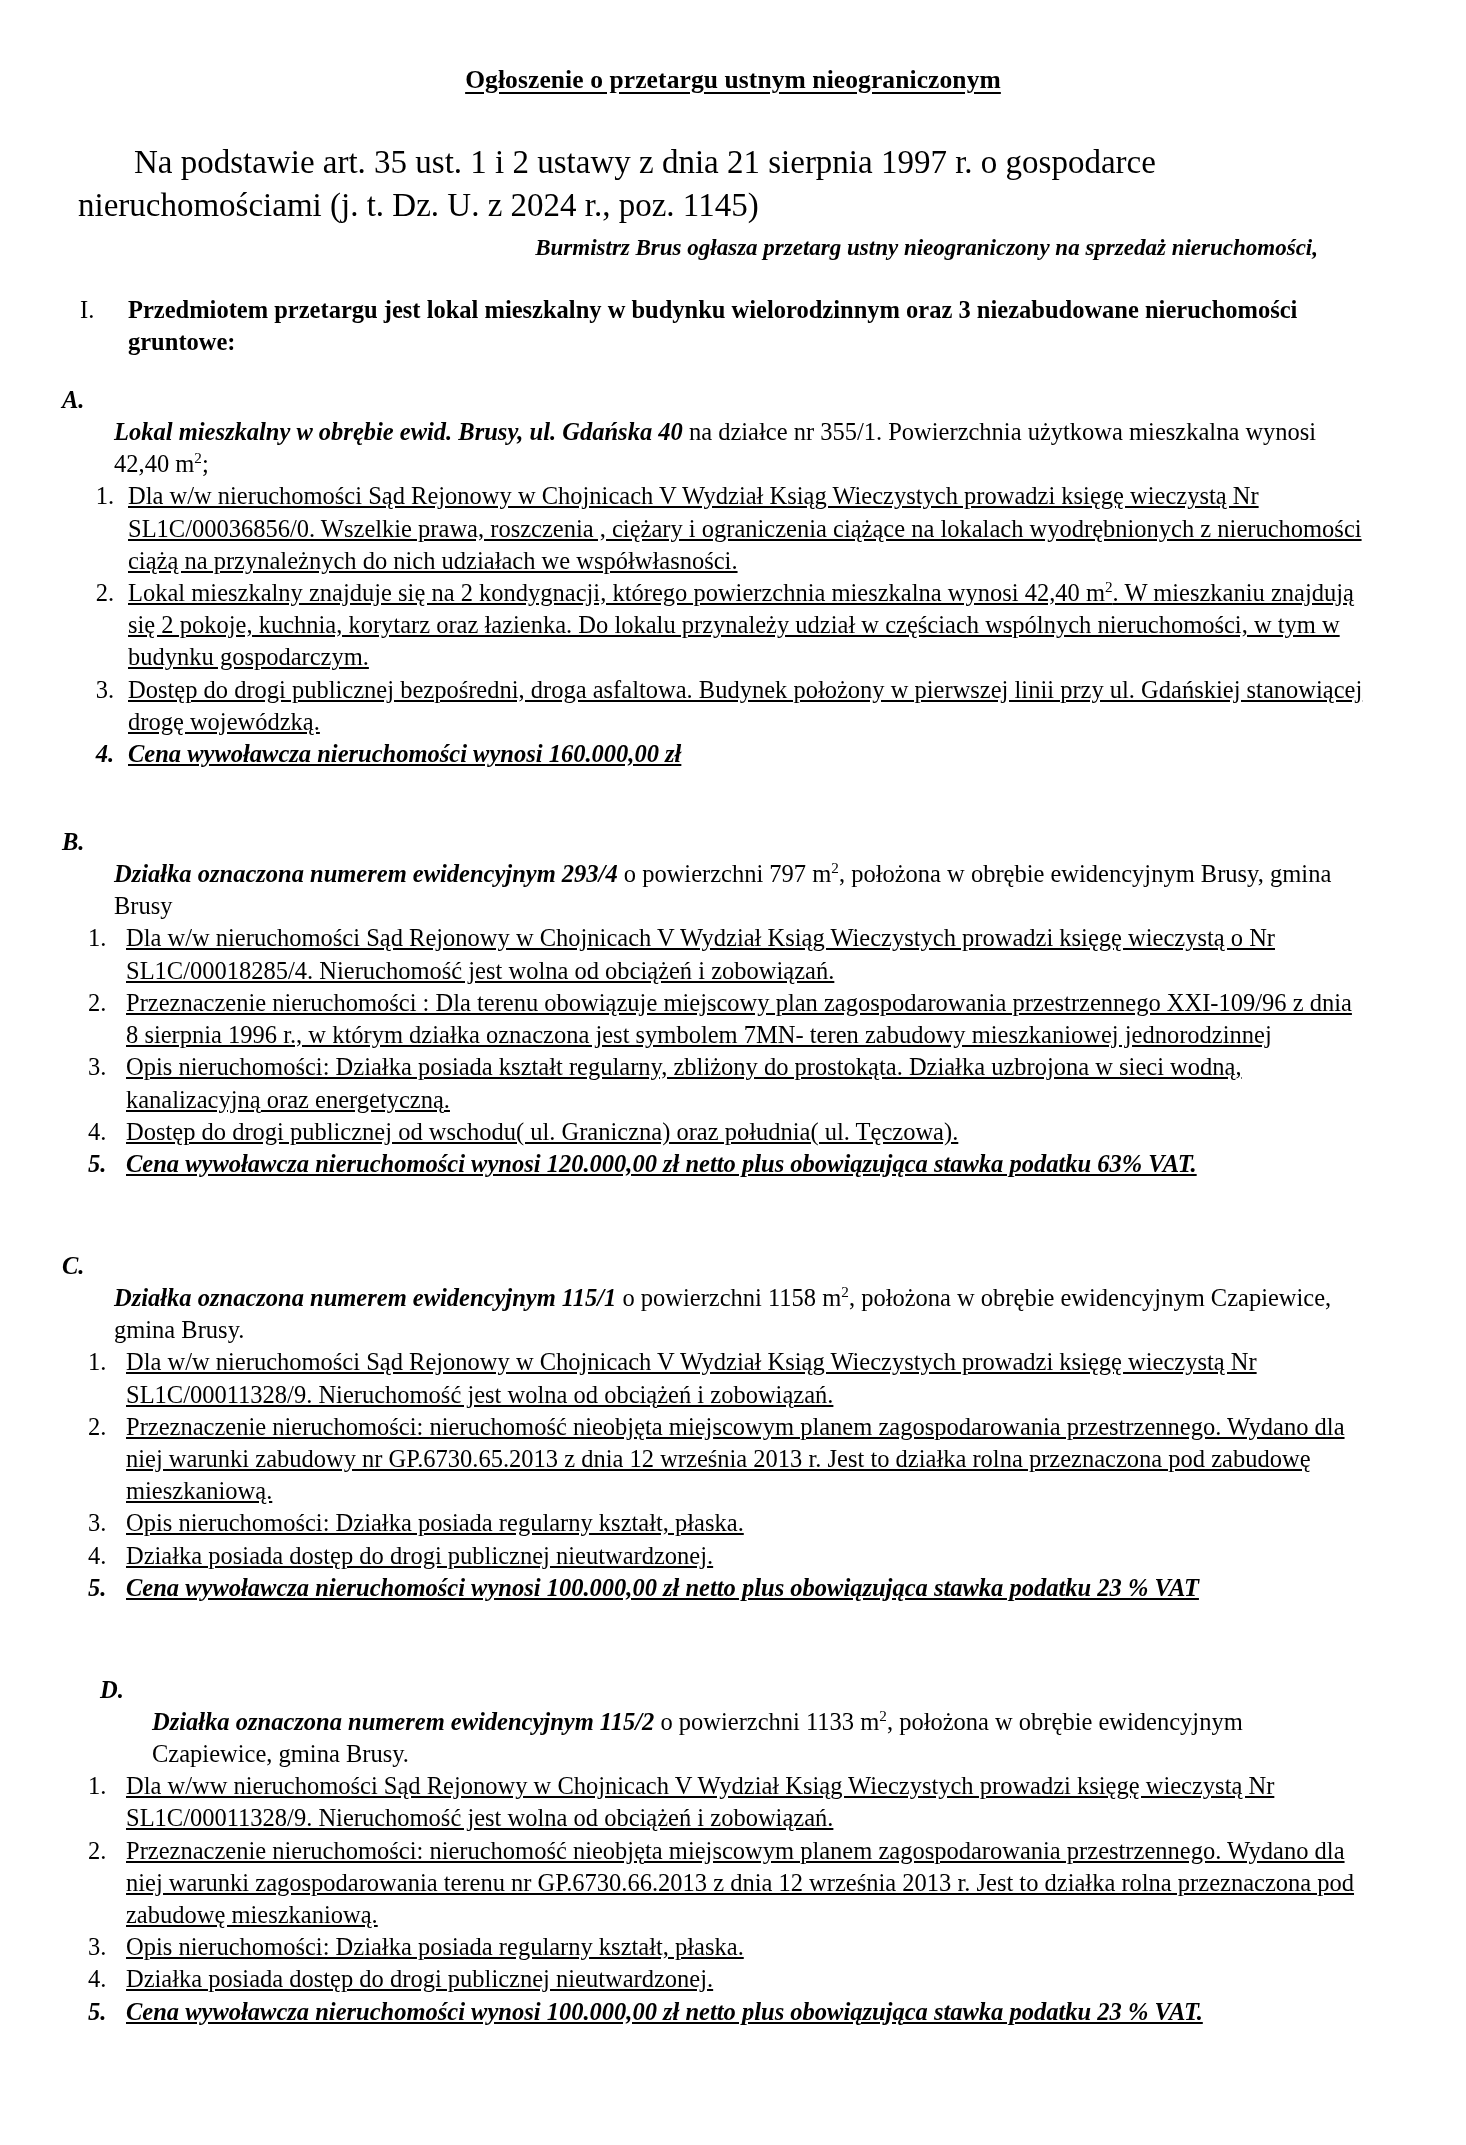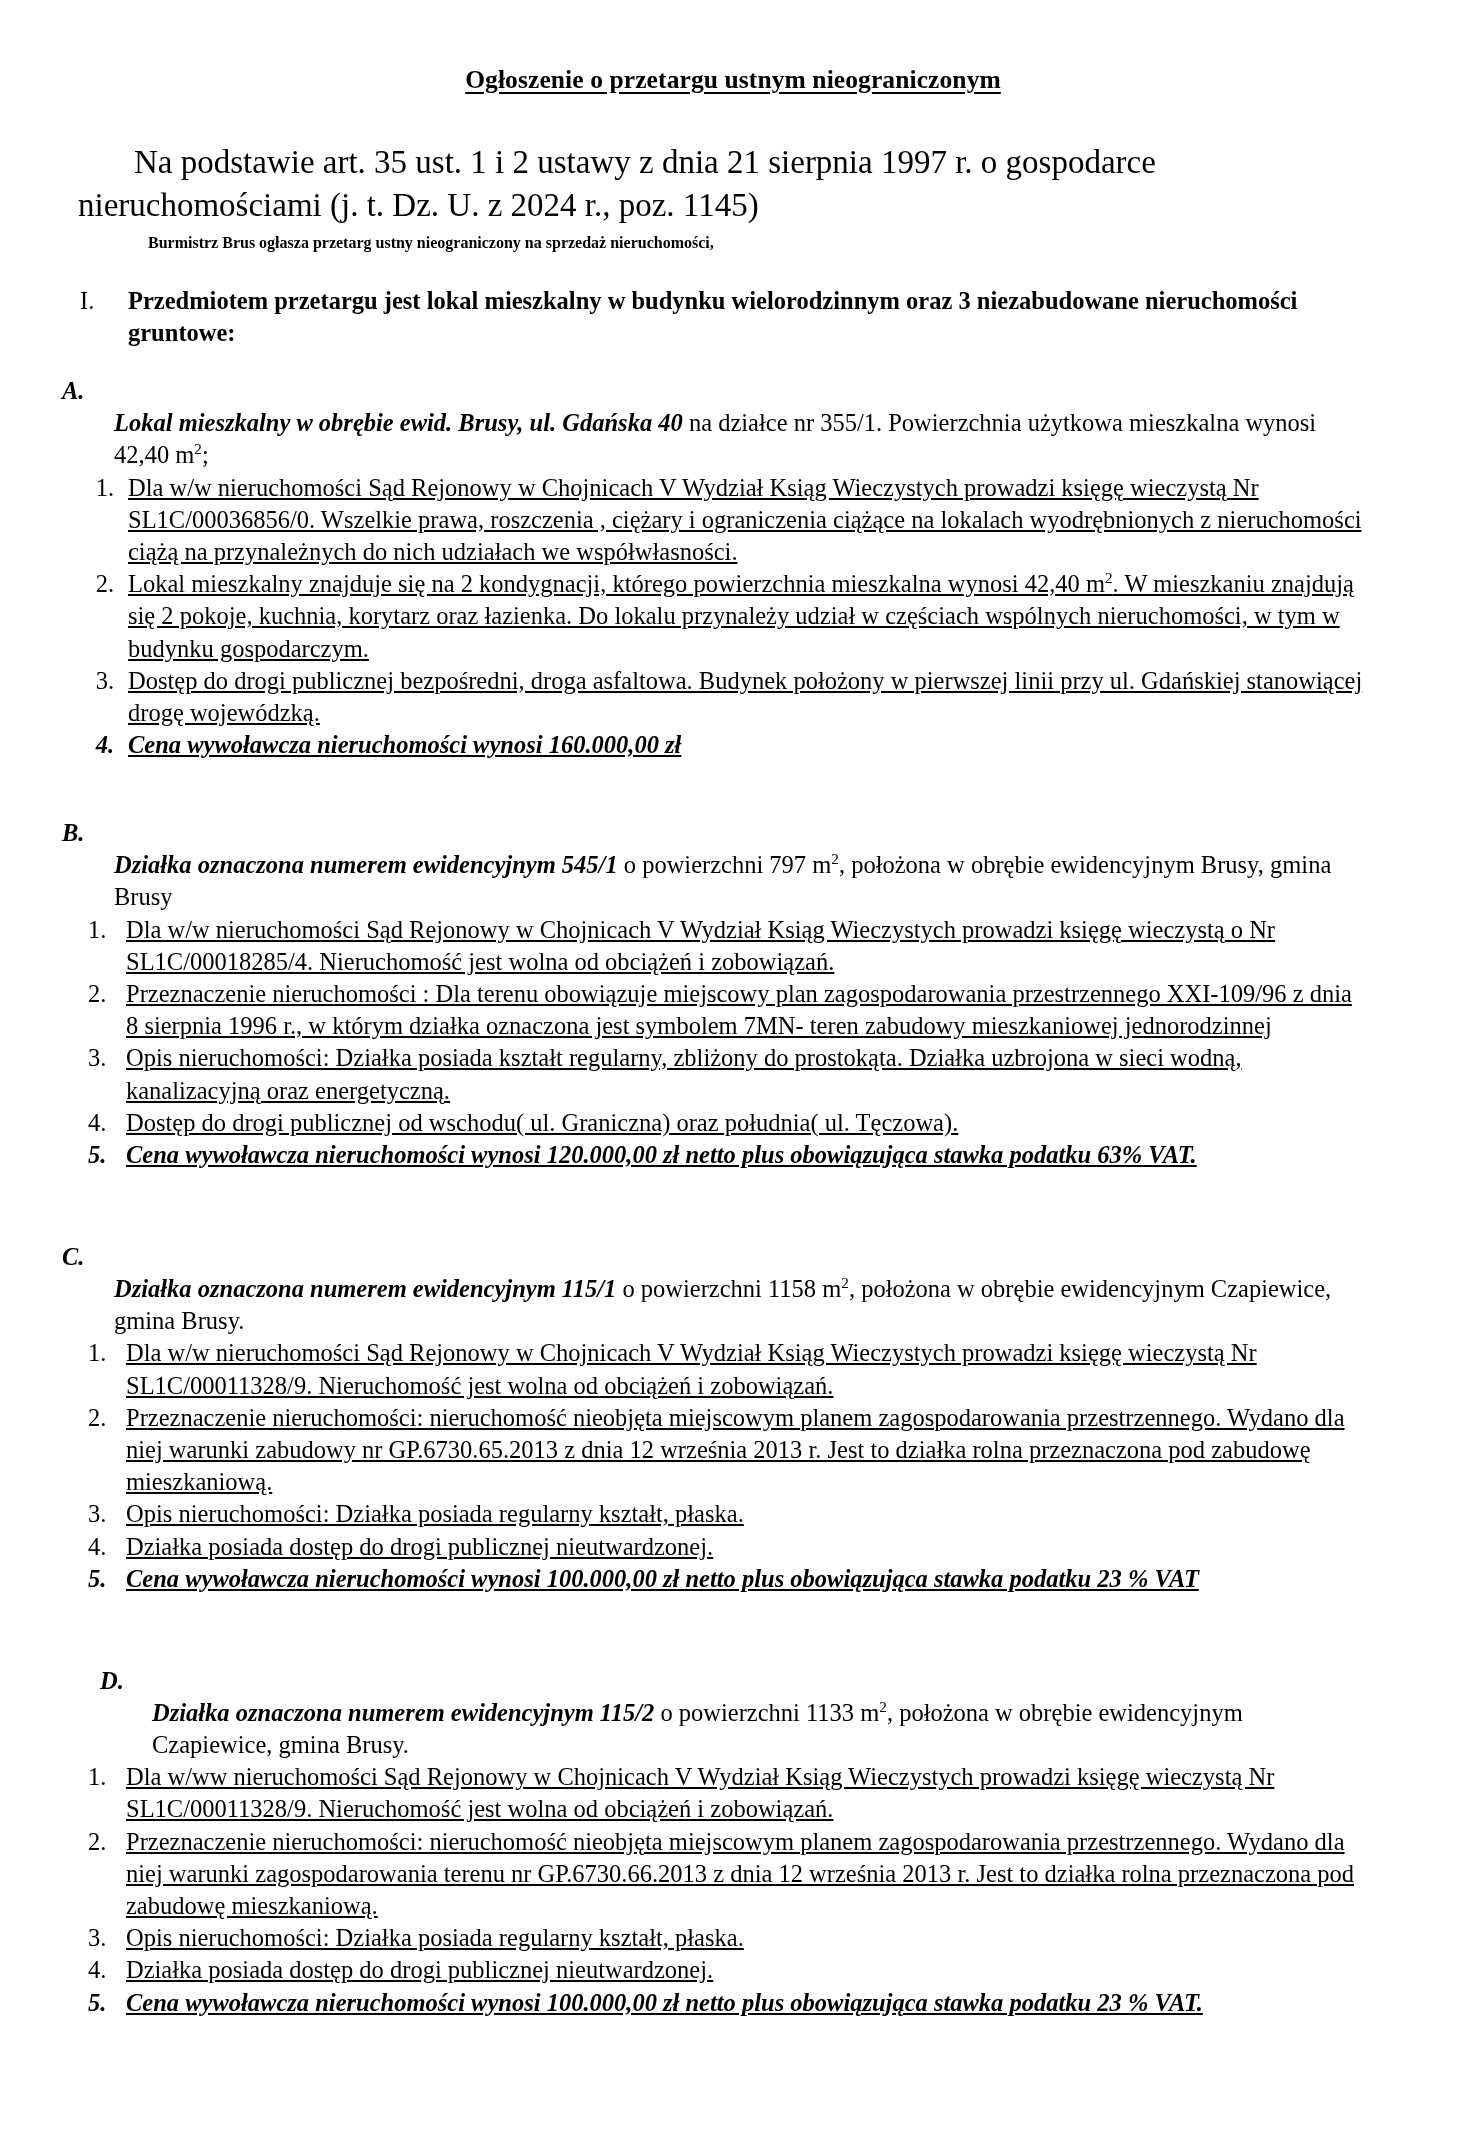--- a/index.html
+++ b/index.html
@@ -37,26 +37,27 @@
   .intro {
     font-size: 33px;
     line-height: 1.30;
     margin: 45px 0 0 0;
     text-align: left;
     text-indent: 56px;
     padding: 0 16px 0 16px;
   }
 
   .subtitle {
-    text-align: left;
-    font-weight: bold;
-    font-size: 16px;
+    text-align: right;
+    font-weight: bold;
+    font-size: 23px;
     line-height: 1.28;
     margin: 6px 0 0 0;
     padding: 0 86px;
+    font-style: italic;
   }
 
   
   .roman-block {
     display: flex;
     margin: 32px 0 0 0;
     padding-left: 18px;
     font-size: 24.5px;
     line-height: 1.31;
   }
@@ -191,21 +192,21 @@
         <div class="body">Cena wywoławcza nieruchomości wynosi 160.000,00 zł</div>
       </li>
     </ul>
   </div>
 
   <div class="gap-md"></div>
 
   <div class="section">
     <div class="section-head">
       <div class="marker">B.</div>
-      <div class="body"><span class="bi">Działka oznaczona numerem ewidencyjnym 545/1</span><span> o powierzchni 797 m</span><sup>2</sup><span>, położona w obrębie ewidencyjnym Brusy, gmina Brusy</span></div>
+      <div class="body"><span class="bi">Działka oznaczona numerem ewidencyjnym 293/4</span><span> o powierzchni 797 m</span><sup>2</sup><span>, położona w obrębie ewidencyjnym Brusy, gmina Brusy</span></div>
     </div>
     <ul class="num-list">
       <li class="num-item tight">
         <div class="marker">1.</div>
         <div class="body">Dla w/w nieruchomości Sąd Rejonowy w Chojnicach V Wydział Ksiąg Wieczystych prowadzi księgę wieczystą o Nr SL1C/00018285/4. Nieruchomość jest wolna od obciążeń i zobowiązań.</div>
       </li>
       <li class="num-item tight">
         <div class="marker">2.</div>
         <div class="body">Przeznaczenie nieruchomości : Dla terenu obowiązuje miejscowy plan zagospodarowania przestrzennego XXI-109/96 z dnia 8 sierpnia 1996 r., w którym działka oznaczona jest symbolem 7MN- teren zabudowy mieszkaniowej jednorodzinnej</div>
       </li>

